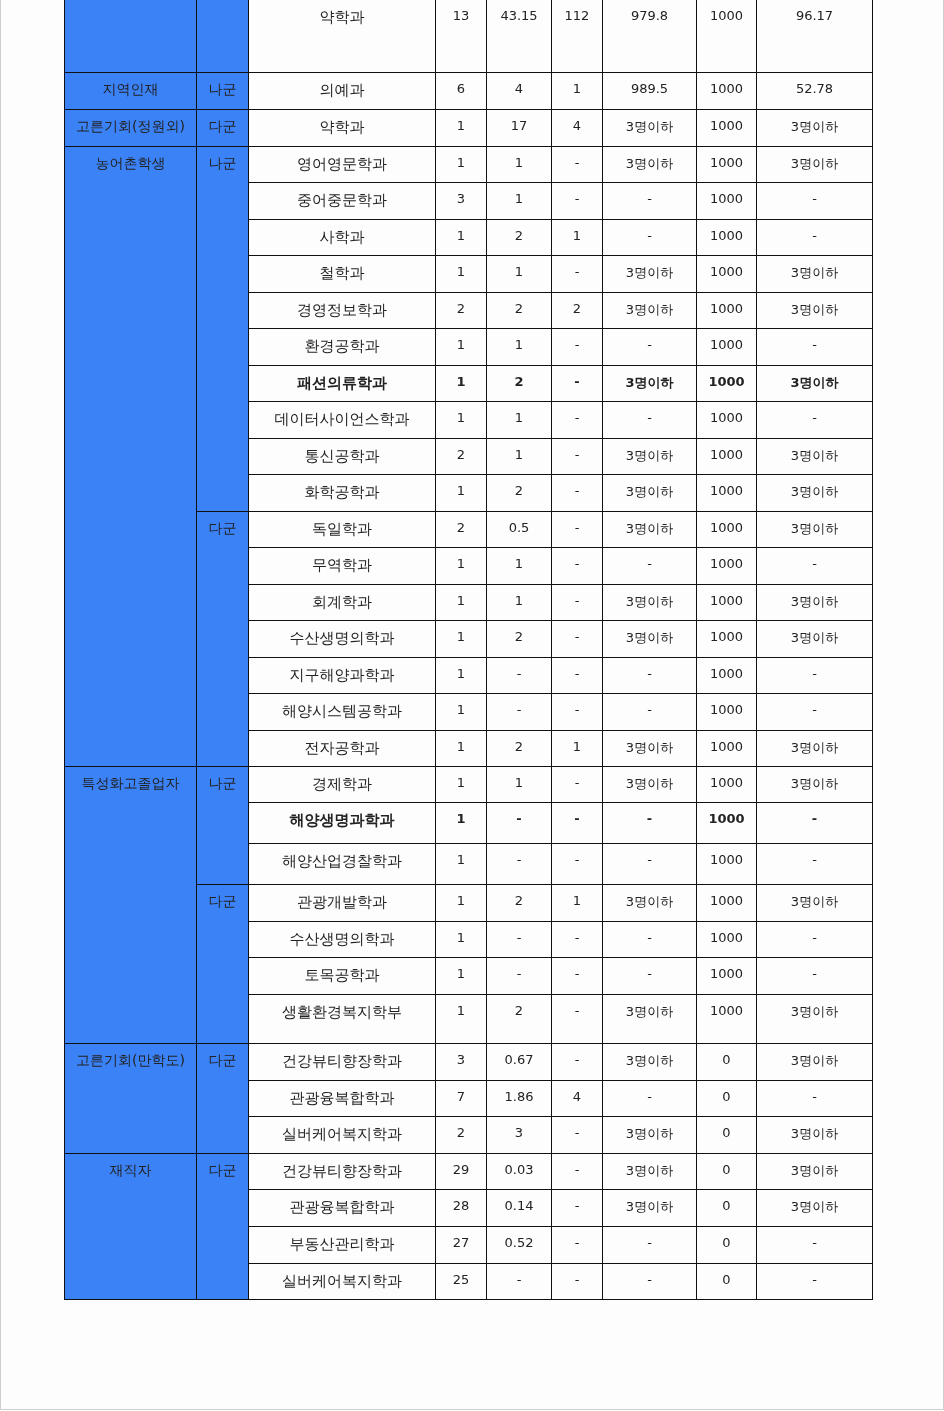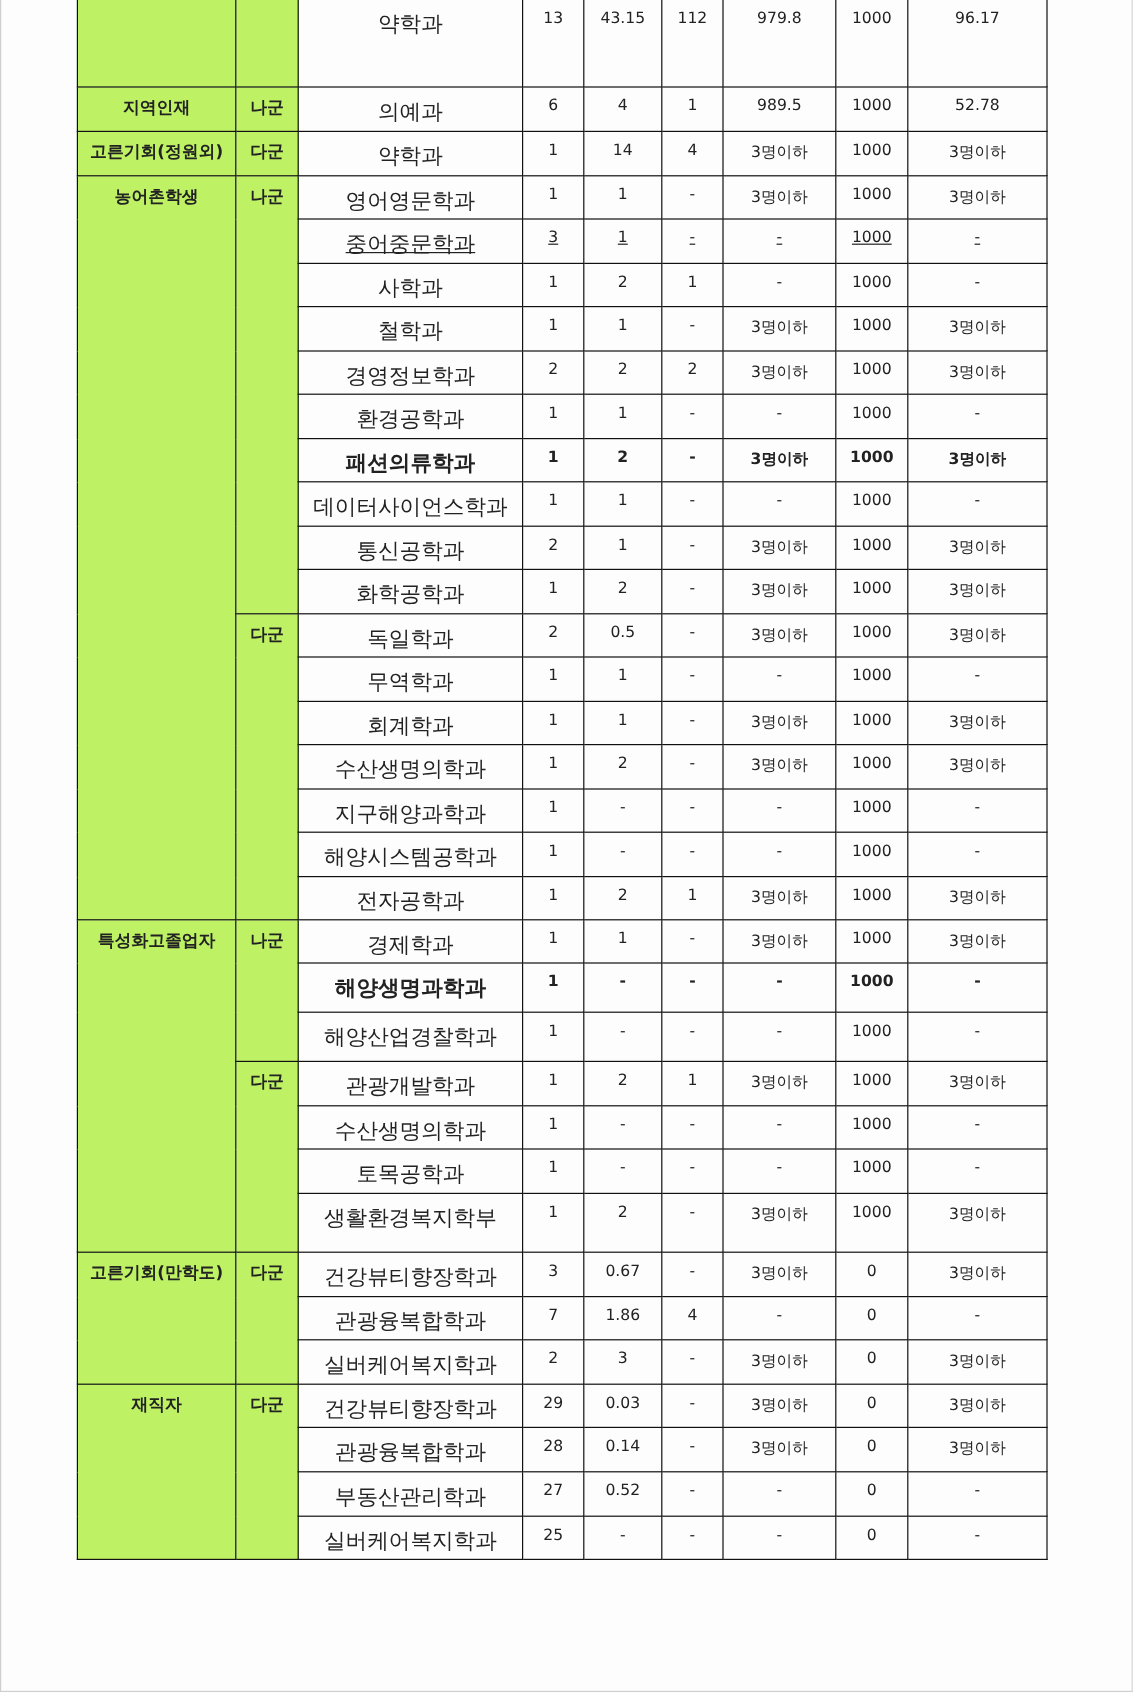--- a/index.html
+++ b/index.html
@@ -14,23 +14,23 @@
   table.results {
     position:absolute; left:64px; top:-1px;
     border-collapse:collapse; table-layout:fixed;
     font-size:14px;
   }
   table.results td {
     border:1.5px solid #111; text-align:center; vertical-align:top;
     padding:8px 2px 0 2px; box-sizing:border-box; white-space:nowrap;
     background:#fdfdfd;
   }
-  table.results td.gray { background:#bef264;font-weight:bold; }
+  table.results td.gray { background:#3b82f6; }
   table.results td.num { font-size:13px; }
-  table.results td.dept { font-size:18px;margin-left:28px; }
+  table.results td.dept { font-size:15px;margin-left:28px; }
 </style>
 </head>
 <body>
 
 <div class="frame"></div>
 
 <table class="results">
   <colgroup>
     <col style="width:132px">
       <col style="width:52px">
@@ -63,38 +63,38 @@
         <td class="num">1</td>
         <td class="num">989.5</td>
         <td class="num">1000</td>
         <td class="num">52.78</td>
       </tr>
       <tr style="height: 37px;">
         <td class="gray" rowspan="1">고른기회(정원외)</td>
         <td class="gray" rowspan="1">다군</td>
         <td class="dept">약학과</td>
         <td class="num">1</td>
-        <td class="num">14</td>
+        <td class="num">17</td>
         <td class="num">4</td>
         <td class="num">3명이하</td>
         <td class="num">1000</td>
         <td class="num">3명이하</td>
       </tr>
       <tr style="height: 36px;">
         <td class="gray" rowspan="17">농어촌학생</td>
         <td class="gray" rowspan="10">나군</td>
         <td class="dept">영어영문학과</td>
         <td class="num">1</td>
         <td class="num">1</td>
         <td class="num">-</td>
         <td class="num">3명이하</td>
         <td class="num">1000</td>
         <td class="num">3명이하</td>
       </tr>
-      <tr style="height: 37px; text-decoration: underline;">
+      <tr style="height: 37px;">
         <td class="dept">중어중문학과</td>
         <td class="num">3</td>
         <td class="num">1</td>
         <td class="num">-</td>
         <td class="num">-</td>
         <td class="num">1000</td>
         <td class="num">-</td>
       </tr>
       <tr style="height: 36px;">
         <td class="dept">사학과</td>

